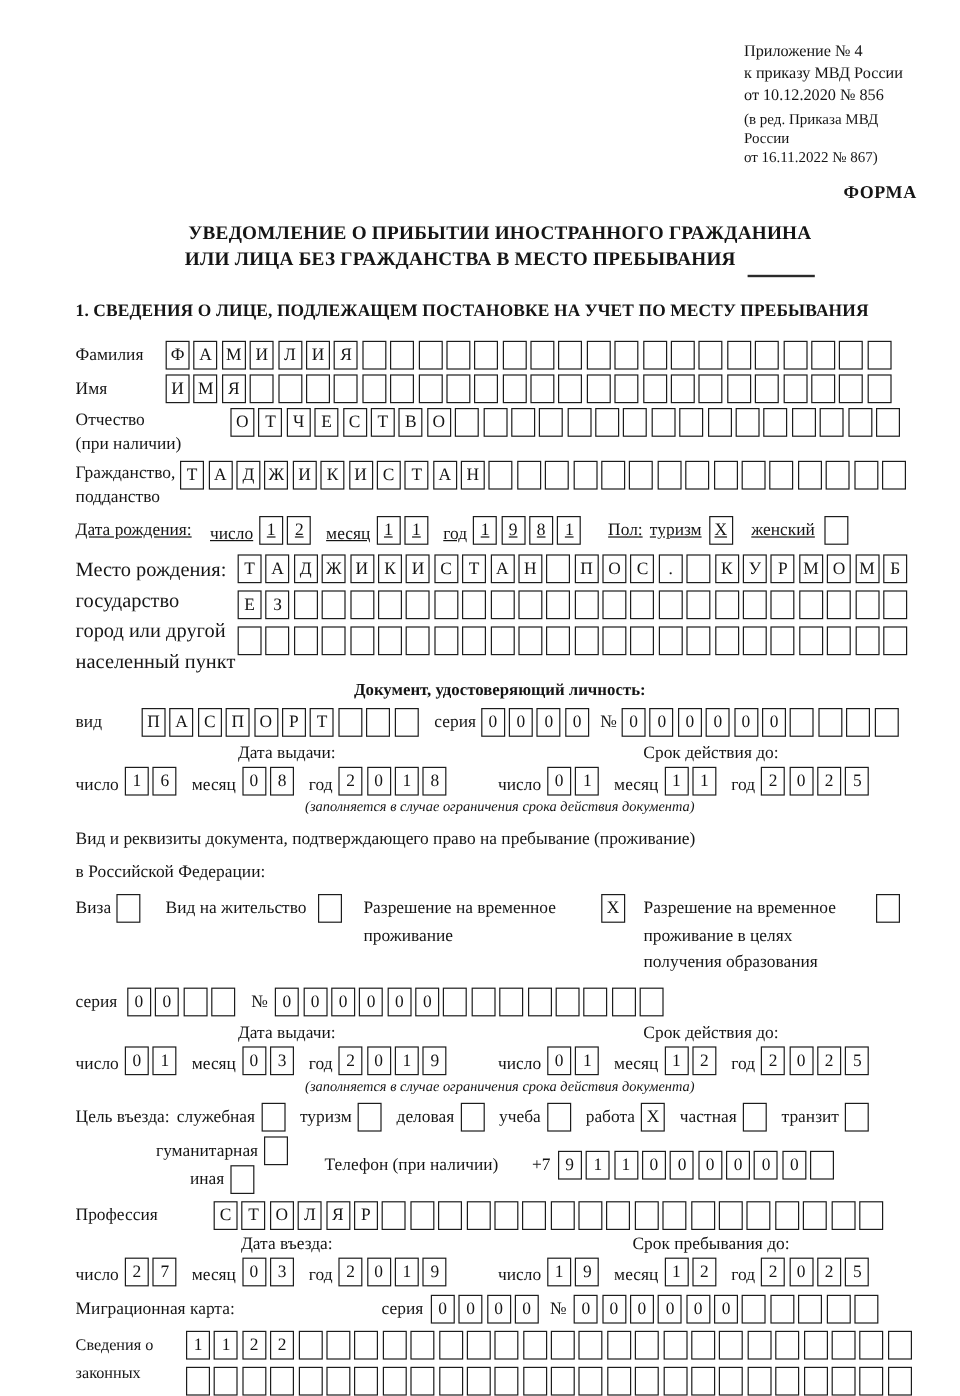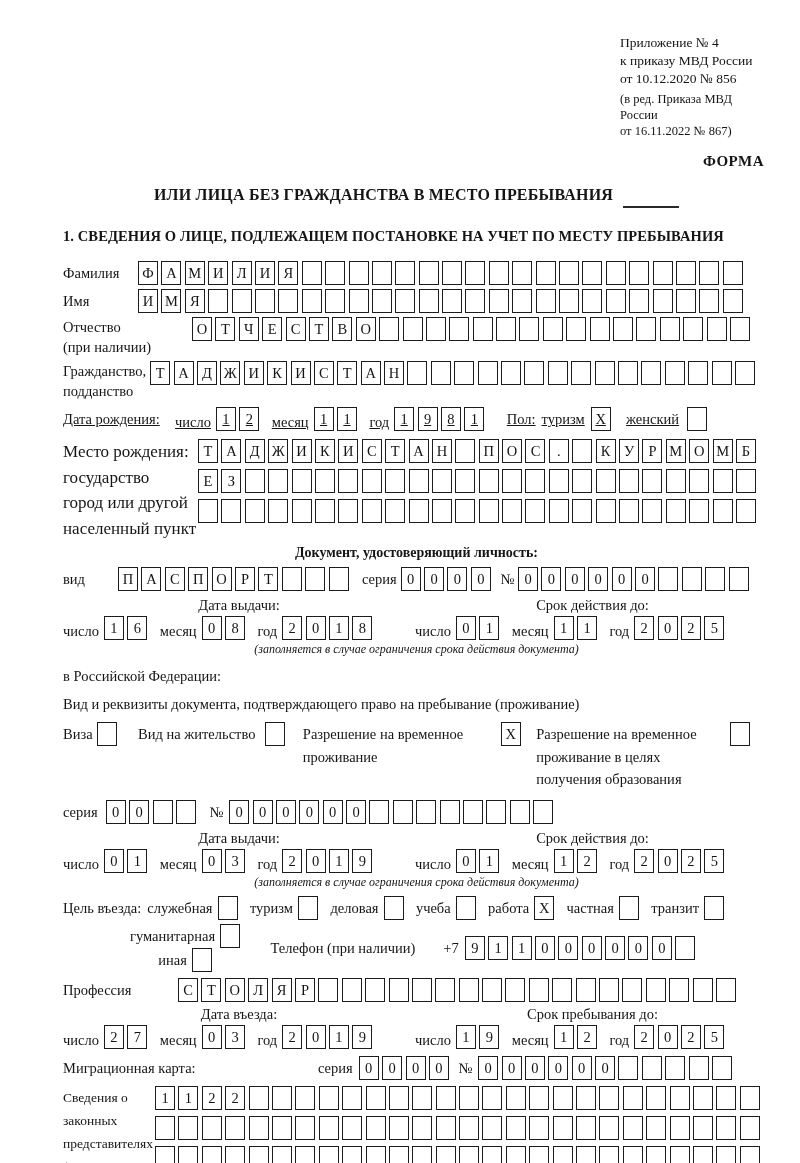--- a/index.html
+++ b/index.html
@@ -72,20 +72,21 @@
     <div>к приказу МВД России</div>
     <div>от 10.12.2020 № 856</div>
     <div class="hdr-ed">
       <div>(в ред. Приказа МВД России</div>
       <div>от 16.11.2022 № 867)</div>
     </div>
   </div>
   <div class="forma">ФОРМА</div>
 
   <div class="title">
+    <div>УВЕДОМЛЕНИЕ О ПРИБЫТИИ ИНОСТРАННОГО ГРАЖДАНИНА</div>
     <div><span>ИЛИ ЛИЦА БЕЗ ГРАЖДАНСТВА В МЕСТО ПРЕБЫВАНИЯ</span><span class="uline">&nbsp;</span></div>
   </div>
 
   <div class="sec-heading">1. СВЕДЕНИЯ О ЛИЦЕ, ПОДЛЕЖАЩЕМ ПОСТАНОВКЕ НА УЧЕТ ПО МЕСТУ ПРЕБЫВАНИЯ</div>
 
   <div class="form">
 
     <div class="row">
       <span class="rowlbl w75">Фамилия</span>
       <span class="boxes">
@@ -416,22 +417,22 @@
           <span class="dboxes boxes">
             <span class="cbox">2</span>
             <span class="cbox">0</span>
             <span class="cbox">2</span>
             <span class="cbox">5</span>
           </span>
         </span>
     </div>
     <div class="note">(заполняется в случае ограничения срока действия документа)</div>
 
+    <div class="stayline">Вид и реквизиты документа, подтверждающего право на пребывание (проживание)</div>
     <div class="stayline">в Российской Федерации:</div>
-    <div class="stayline">Вид и реквизиты документа, подтверждающего право на пребывание (проживание)</div>
 
     <div class="opts">
       <span class="optlbl mr4">Виза</span>
       <span class="boxes">
           <span class="cbox"></span>
         </span>
       <span class="optlbl ml18 mr10">Вид на жительство</span>
       <span class="boxes">
           <span class="cbox"></span>
         </span>

